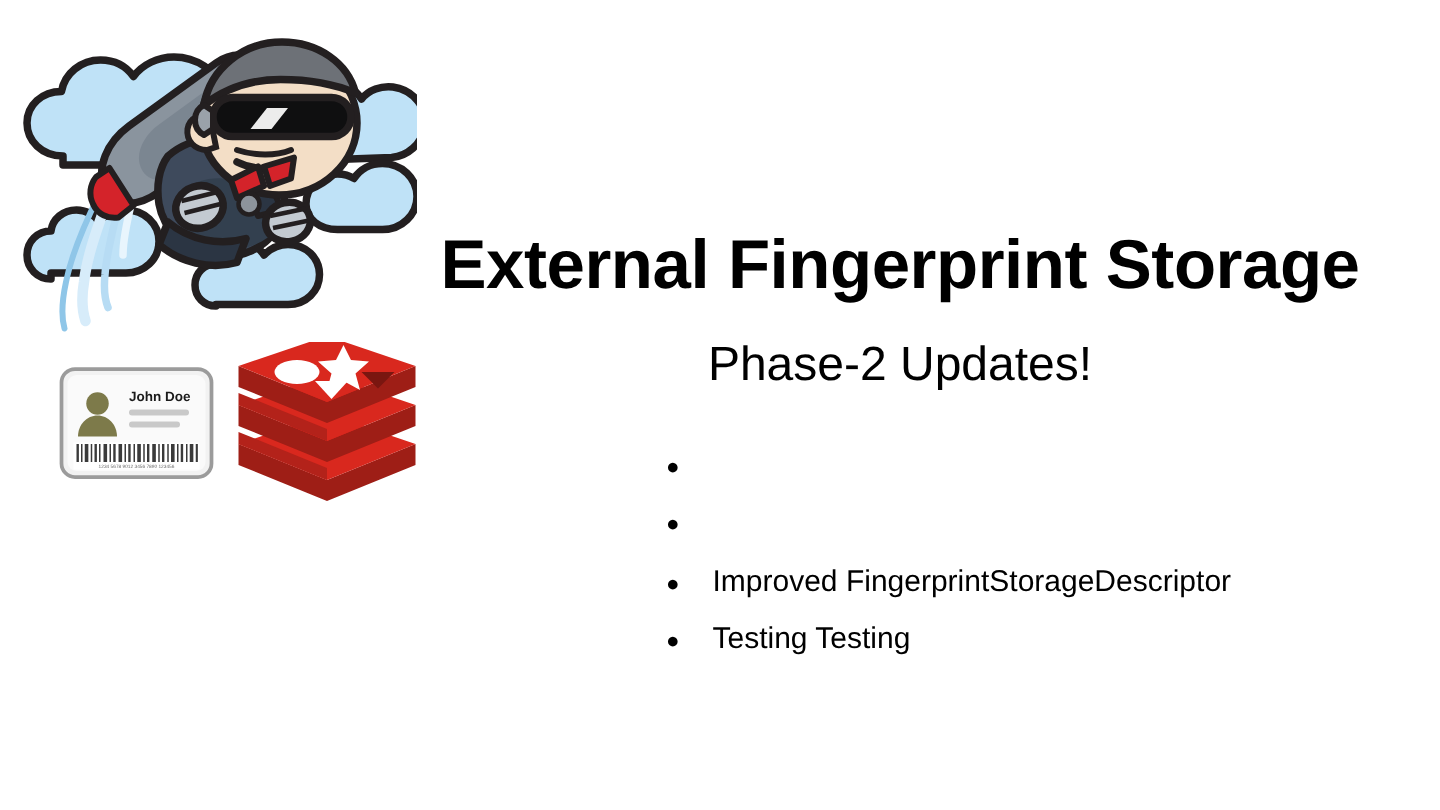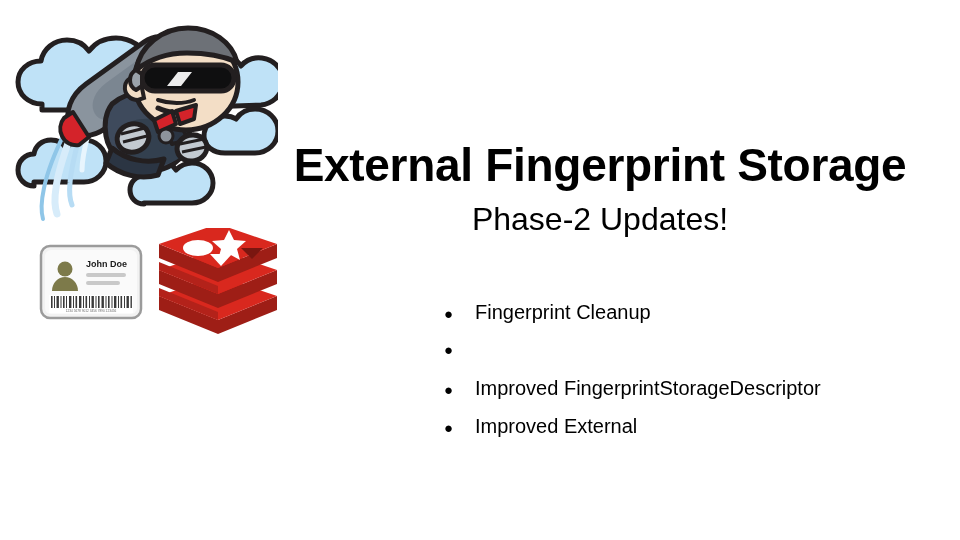--- a/index.html
+++ b/index.html
@@ -49,37 +49,37 @@
     top: 228px;
     width: 126px;
     height: 110px;
   }
   #redis-logo svg { display: block; width: 100%; height: 100%; }
 
   
   #title-block {
     position: absolute;
     left: 250px;
-    top: 137px;
+    top: 148px;
     width: 700px;
     text-align: center;
   }
   #slide-title {
     font-size: 46px;
     font-weight: bold;
     line-height: 56px;
     letter-spacing: -0.3px;
     white-space: nowrap;
     color: #000000;
   }
   #slide-subtitle {
     font-size: 32px;
     font-weight: normal;
     line-height: 44px;
-    margin-top: 4px;
+    margin-top: 16px;
     color: #000000;
   }
 
   #bullet-list {
     position: absolute;
     left: 444px;
     top: 298px;
     margin: 0;
     padding: 0;
     list-style: none;
@@ -239,28 +239,27 @@
   </div>
 
   <div id="title-block">
     <div id="slide-title">External Fingerprint Storage</div>
     <div id="slide-subtitle">Phase-2 Updates!</div>
   </div>
 
   <ul id="bullet-list">
     <li>
       <span class="bullet-marker">●</span>
-      <span class="bullet-text">Fingerprint Cleanup</span>
     </li>
     <li>
       <span class="bullet-marker">●</span>
     </li>
     <li>
       <span class="bullet-marker">●</span>
       <span class="bullet-text">Improved FingerprintStorageDescriptor</span>
     </li>
     <li>
       <span class="bullet-marker">●</span>
-      <span class="bullet-text">Improved External</span>
+      <span class="bullet-text">Testing Testing</span>
     </li>
   </ul>
 
 </div>
 
 </body></html>

